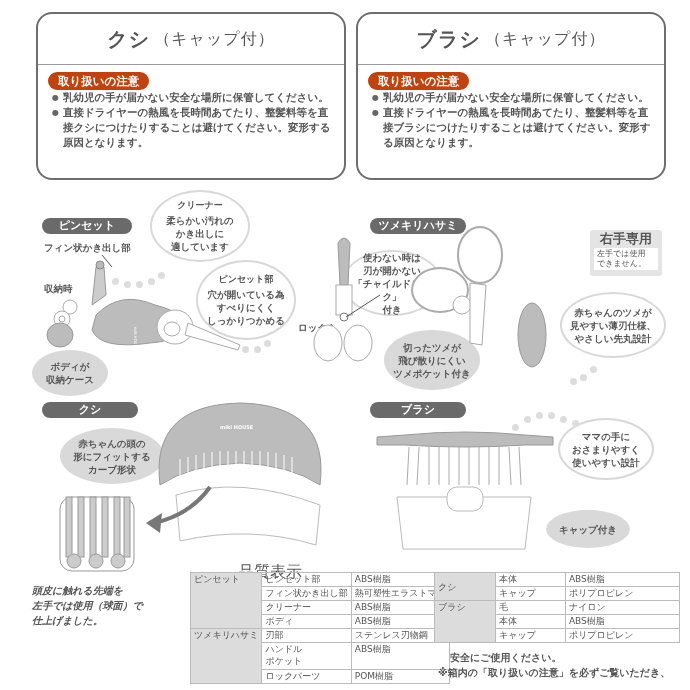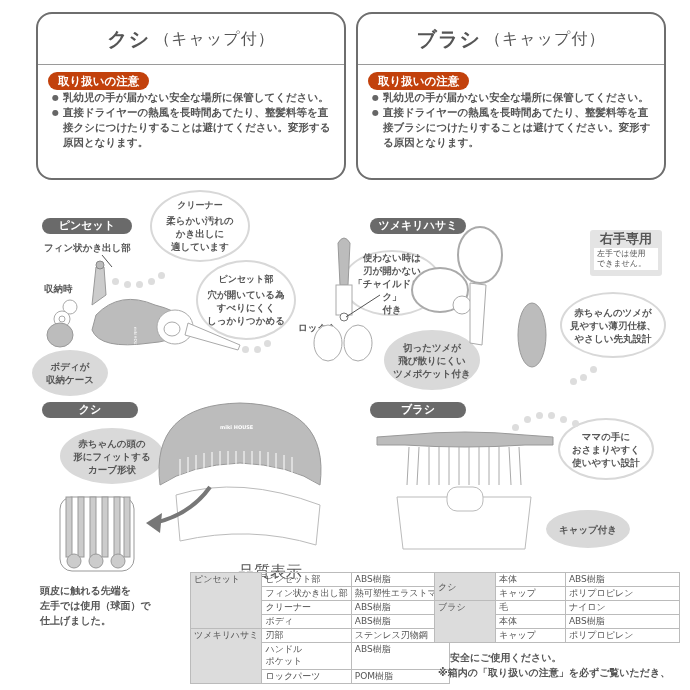--- a/index.html
+++ b/index.html
@@ -185,21 +185,21 @@
       <rect x="20" y="2" width="6" height="60"></rect>
       <rect x="32" y="2" width="6" height="60"></rect>
     <rect x="44" y="2" width="6" height="60"></rect>
       <rect x="56" y="2" width="6" height="60"></rect>
       <rect x="66" y="2" width="6" height="60"></rect>
     <circle cx="16" cy="66" r="7"></circle>
       <circle cx="38" cy="66" r="7"></circle>
       <circle cx="60" cy="66" r="7"></circle>
   </g>
 </svg>
-<div class="abs" style="left:40px;top:583px;font-size:10px;line-height:15px;font-weight:bold;color:#555;">
+<div class="abs" style="left:32px;top:583px;font-size:10px;line-height:15px;font-weight:bold;color:#555;font-style:italic;">
   <div>頭皮に触れる先端を</div>
   <div>左手では使用（球面）で</div>
   <div>仕上げました。</div>
 </div>
 
 <div class="sec-pill" style="left:370px;top:402px;width:96px;">ブラシ</div>
 <div class="bubble" style="left:558px;top:418px;width:96px;height:62px;">
   <div>ママの手に</div>
   <div>おさまりやすく</div>
   <div>使いやすい設計</div>

